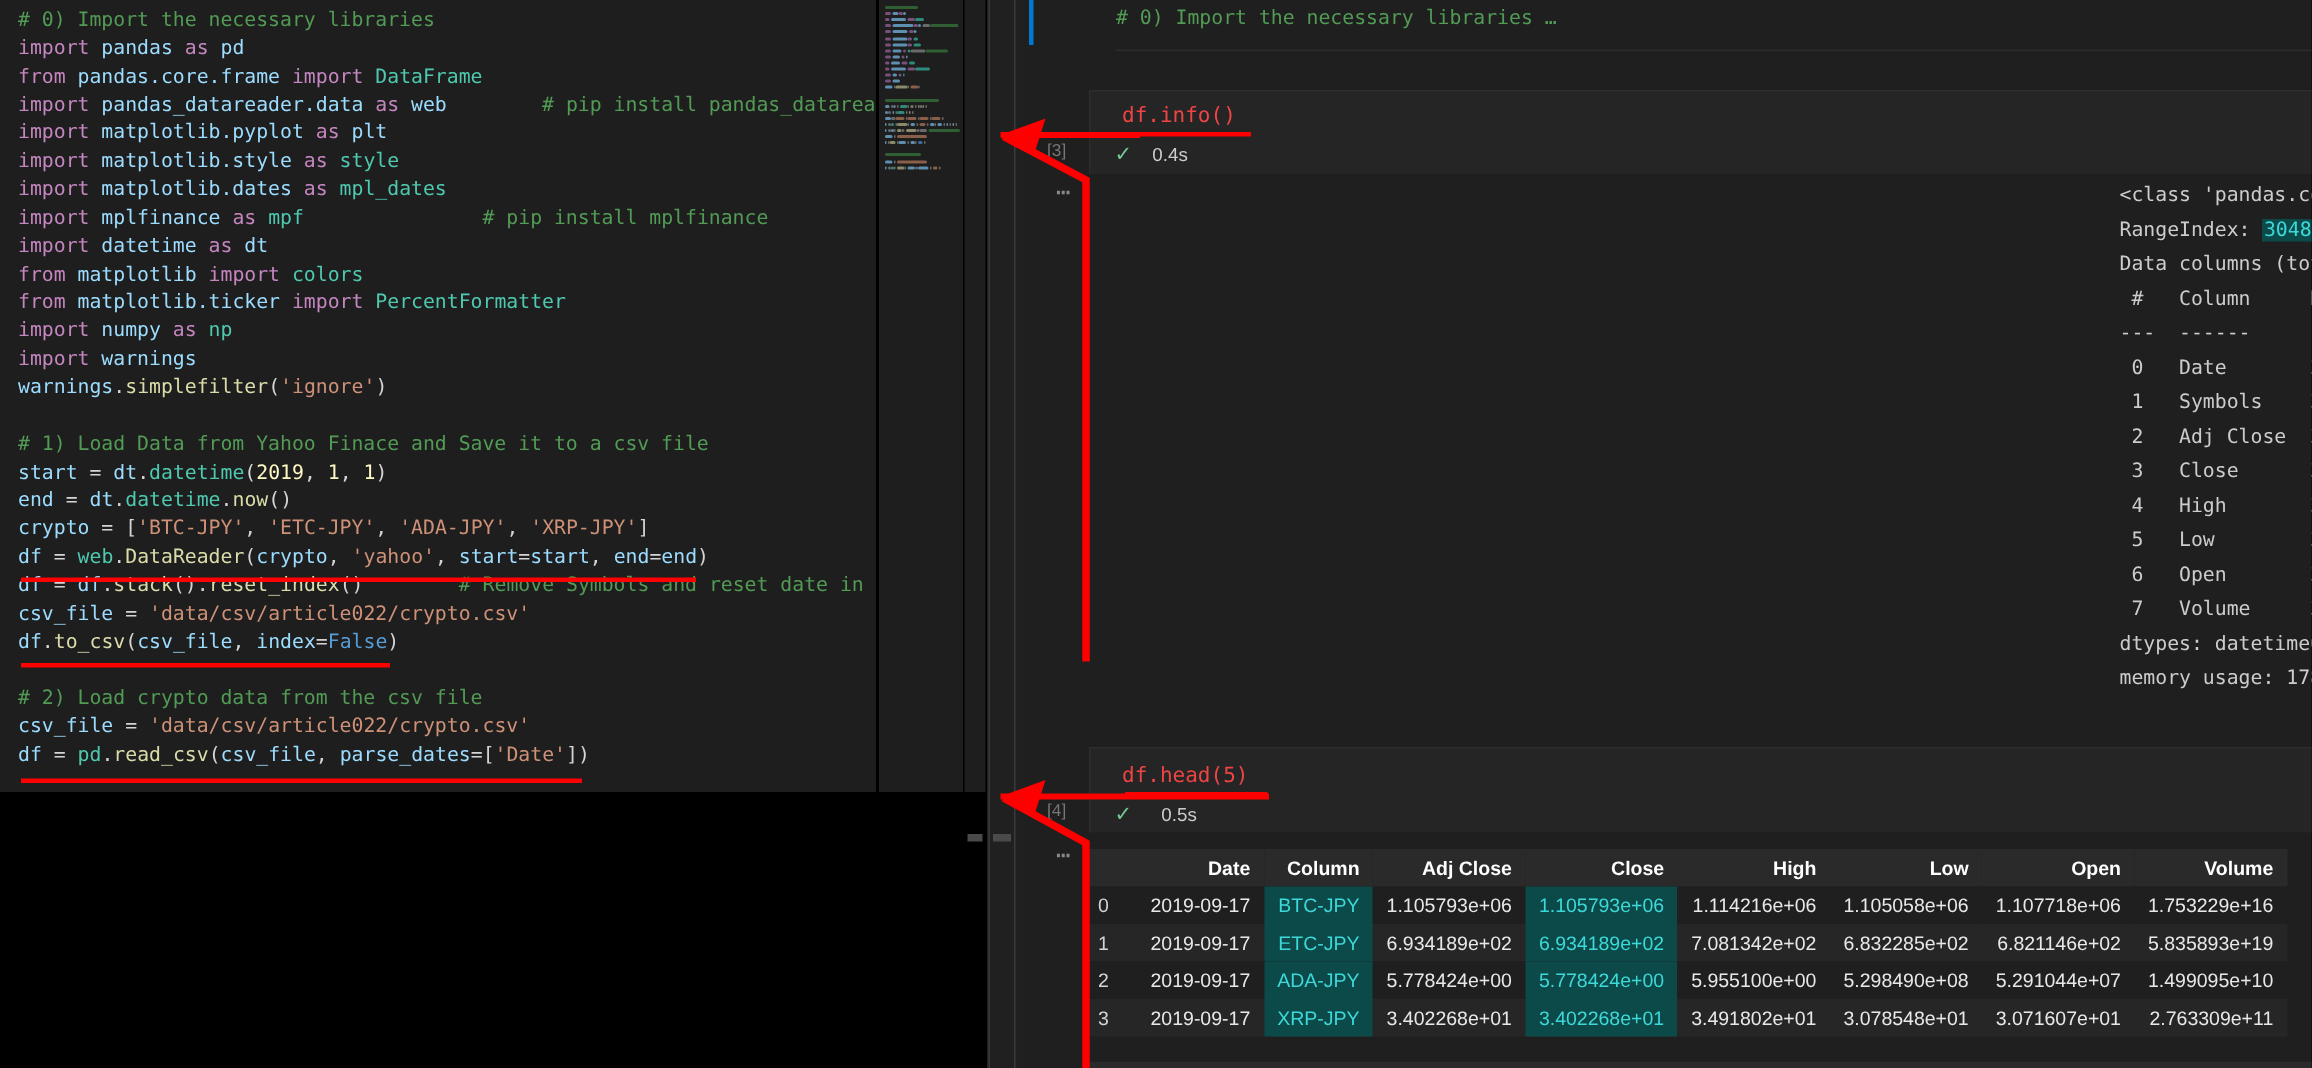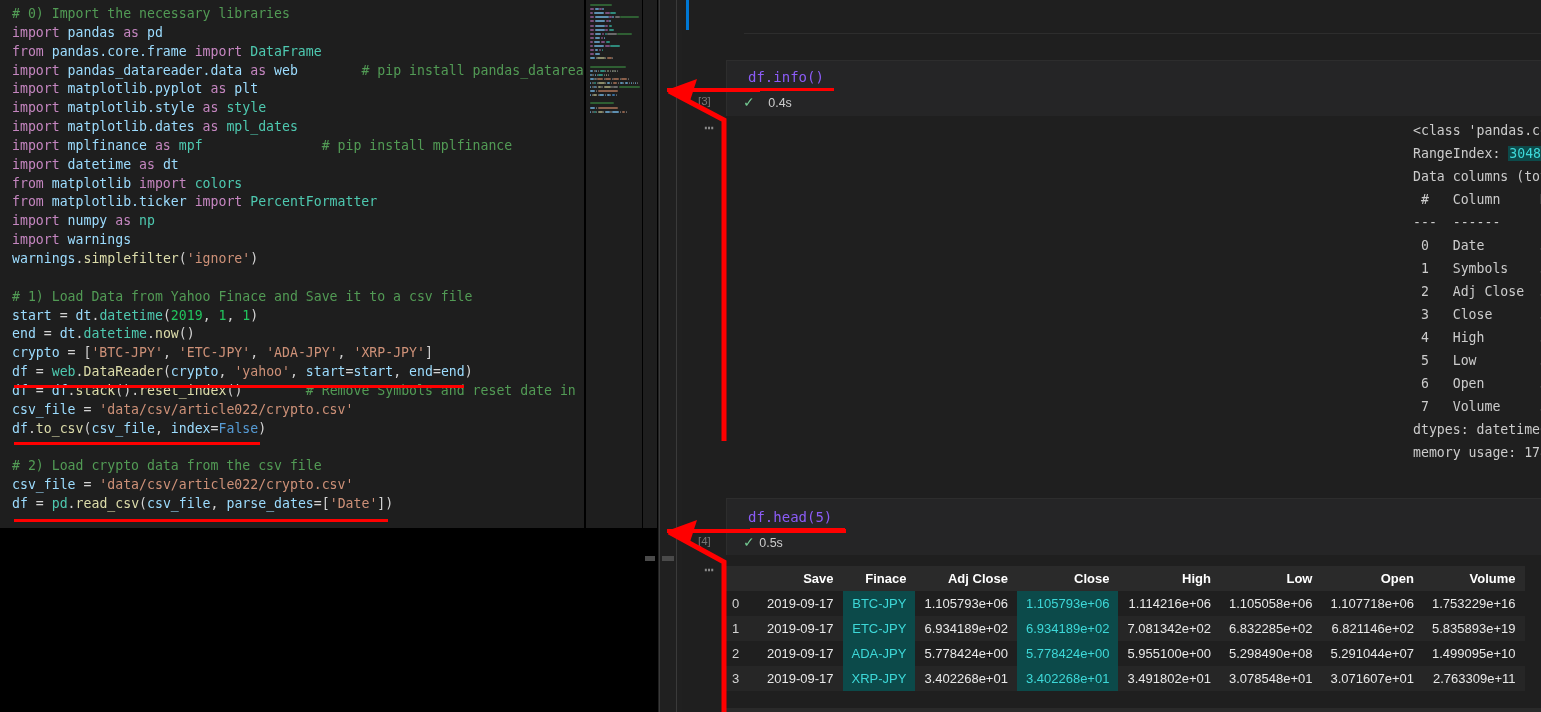--- a/index.html
+++ b/index.html
@@ -12,21 +12,21 @@
           background:#1e1e1e;overflow:hidden;}
   #code{position:absolute;left:12px;top:5px;white-space:pre;
         font-size:13.2px;line-height:18.85px;letter-spacing:0px;}
   .ln{height:18.85px;white-space:pre;}
   .cm{color:#529b55;}          
   .kw{color:#c586c0;}          
   .mod{color:#4ec9b0;}         
   .var{color:#9cdcfe;}         
   .fn{color:#dcdcaa;}          
   .st{color:#ce9178;}          
-  .num{color:#22c55e;text-align:center;}         
+  .num{color:#fef9c3;text-align:center;}         
   .pn{color:#d4d4d4;}          
   .cn{color:#569cd6;}          
 
   
   #minimap{position:absolute;left:586px;top:0;width:56px;height:528px;
            background:#1e1e1e;overflow:hidden;}
   .mmrow{position:absolute;height:2px;border-radius:1px;}
   #editor-vscroll{position:absolute;left:643px;top:0;width:14px;height:528px;
                   background:#1e1e1e;}
   #editor-vscroll-thumb{position:absolute;left:645px;top:556px;width:10px;height:5px;
@@ -34,21 +34,21 @@
   #editor-rule1{position:absolute;left:659px;top:0;width:1px;height:712px;background:#3a3a3a;}
   #editor-rule2{position:absolute;left:676px;top:0;width:1px;height:712px;background:#3a3a3a;}
   #gutterpane{position:absolute;left:658px;top:0;width:24px;height:712px;background:#202020;}
   #gutter-thumb{position:absolute;left:662px;top:556px;width:12px;height:5px;background:#4a4a4a;}
 
   
   #notebook{position:absolute;left:682px;top:0;width:859px;height:712px;
             background:#1f1f1f;overflow:hidden;}
   .cellbar{position:absolute;left:4px;width:3px;background:#0078d4;}
   .nbcell{position:absolute;background:#252526;border:1px solid #2d2d2d;}
-  .nbsrc{position:absolute;color:#8b5cf6;font-size:13.2px;white-space:pre;}
+  .nbsrc{position:absolute;color:#ef4444;font-size:13.2px;white-space:pre;}
   .runlabel{position:absolute;color:#767676;font-size:11.5px;
             font-family:"Liberation Sans",sans-serif;}
   .dots{position:absolute;color:#8a8a8a;font-size:16px;letter-spacing:2px;}
   .statusrow{position:absolute;color:#cccccc;font-size:12.5px;
              font-family:"Liberation Sans",sans-serif;}
   .check{color:#73c991;font-size:14px;}
   .outtext{position:absolute;left:731px;color:#cccccc;font-size:13.2px;
            white-space:pre;line-height:23px;}
   .hl{background:#0c4a4a;color:#3dd8d8;padding:0 1px;}
 
@@ -231,49 +231,50 @@
   <div id="editor-vscroll-thumb"></div>
 
   <div id="gutterpane"></div>
   <div id="editor-rule1"></div>
   <div id="editor-rule2"></div>
   <div id="gutter-thumb"></div>
 
   <div id="notebook">
 
     <div class="cellbar" style="left:4px;top:0px;height:30px;"></div>
+    <div class="nbsrc" style="left:62px;top:5px;color:#529b55;"># 0) Import the necessary libraries …</div>
     <div class="nbdivider" style="left:62px;top:33px;width:797px;"></div>
 
     <div class="nbcell" style="left:44px;top:60px;width:815px;height:55px;border-bottom:none;"></div>
     <div class="nbsrc" style="left:66px;top:69px;font-size:14px;">df.info()</div>
     <div class="runlabel" style="left:16px;top:95px;">[3]</div>
     <div class="statusrow" style="left:61px;top:94px;">
       <span class="check">✓</span>
       <span style="margin-left:10px;color:#cccccc;">0.4s</span>
     </div>
     <div class="dots" style="left:22px;top:118px;">⋯</div>
 
     <div class="outtext" id="info-output" style="top:119px;"><div>&lt;class 'pandas.core.frame.DataFrame'&gt;</div><div>RangeIndex: <span class="hl">3048</span> entries, 0 to 3047</div><div>Data columns (total 8 columns):</div><div> #   Column     Non-Null Count  Dtype</div><div>---  ------     --------------  -----</div><div> 0   Date       3048 non-null   datetime64[ns]</div><div> 1   Symbols    3048 non-null   object</div><div> 2   Adj Close  3048 non-null   float64</div><div> 3   Close      3048 non-null   float64</div><div> 4   High       3048 non-null   float64</div><div> 5   Low        3048 non-null   float64</div><div> 6   Open       3048 non-null   float64</div><div> 7   Volume     3048 non-null   float64</div><div>dtypes: datetime64[ns](1), float64(6), object(1)</div><div>memory usage: 178.7+ KB</div></div>
 
     <div class="nbcell" style="left:44px;top:498px;width:815px;height:56px;border-bottom:none;"></div>
     <div class="nbsrc" style="left:66px;top:509px;font-size:14px;">df.head(5)</div>
     <div class="runlabel" style="left:16px;top:535px;">[4]</div>
     <div class="statusrow" style="left:61px;top:534px;">
       <span class="check">✓</span>
-      <span style="margin-left:1px;color:#cccccc;">0.5s</span>
+      <span style="margin-left:16px;color:#cccccc;">0.5s</span>
     </div>
     <div class="dots" style="left:22px;top:560px;">⋯</div>
   </div>
 
   <table id="dftable">
     <thead>
         <tr>
           <th style="min-width: 14px;"></th>
-          <th>Save</th>
-          <th class="sel">Finace</th>
+          <th>Date</th>
+          <th class="sel">Column</th>
           <th>Adj Close</th>
           <th class="sel">Close</th>
           <th>High</th>
           <th>Low</th>
           <th>Open</th>
           <th>Volume</th>
         </tr>
       </thead>
     <tbody>
         <tr>

